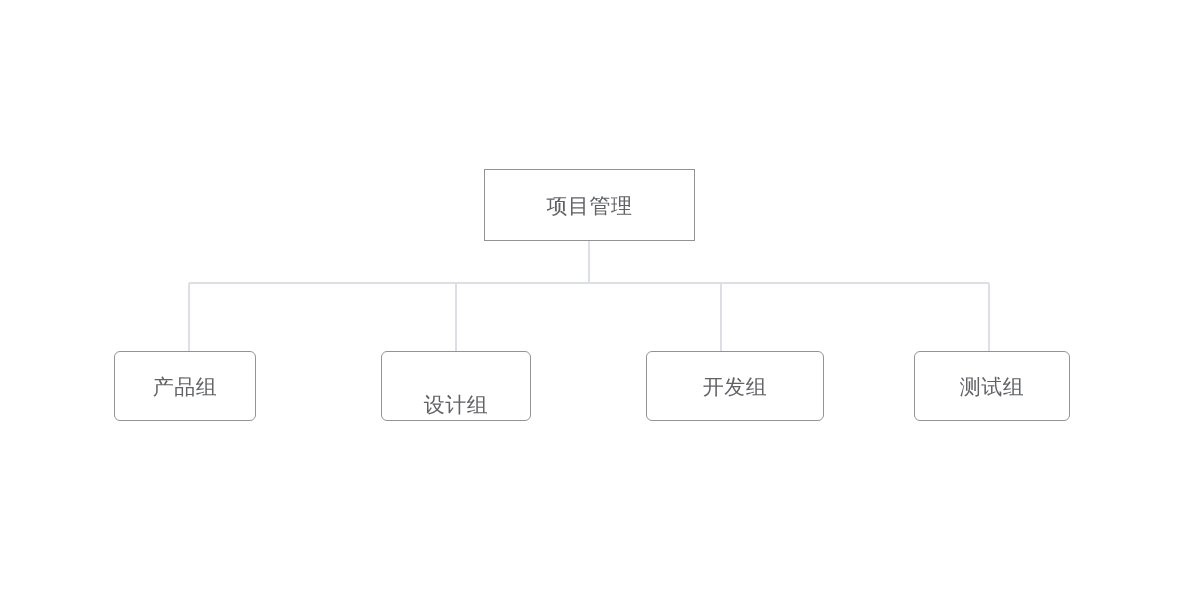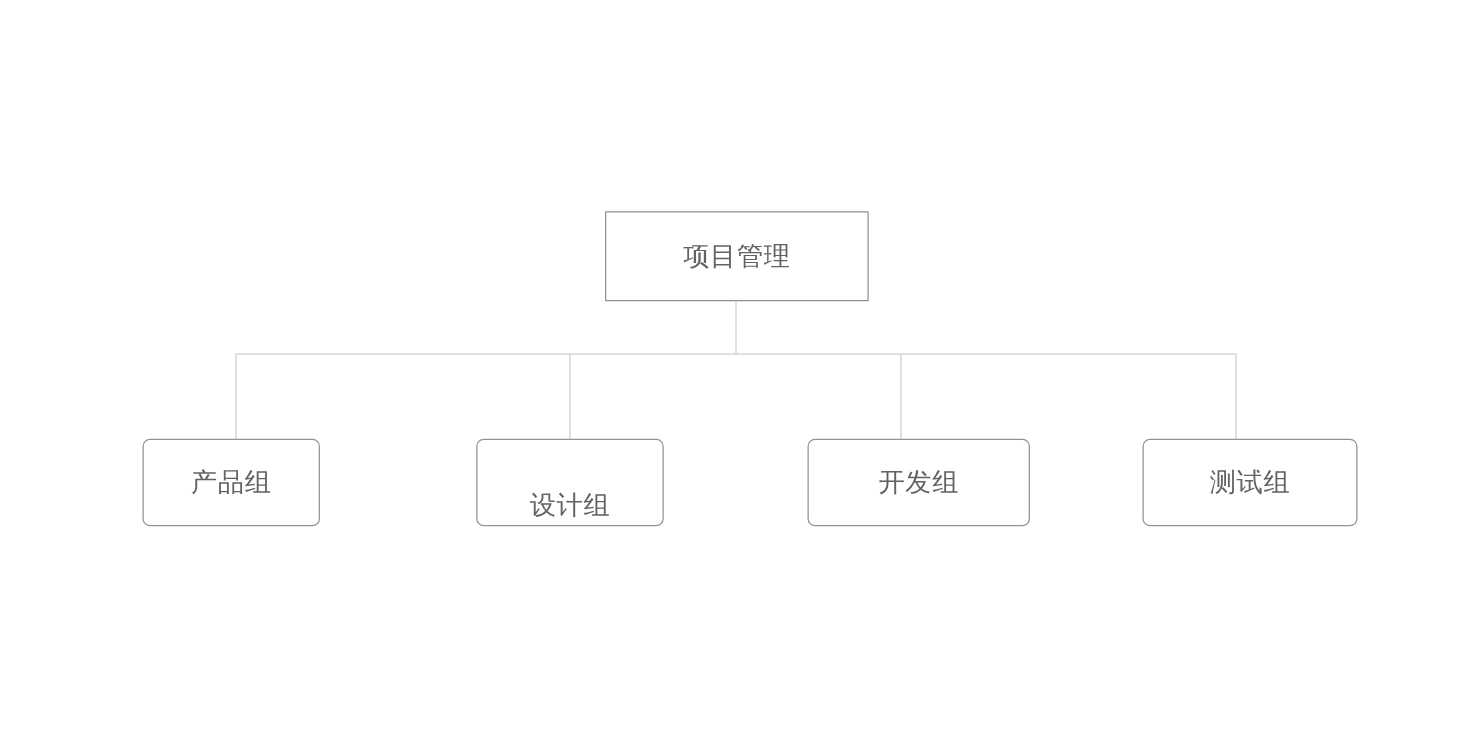--- a/index.html
+++ b/index.html
@@ -87,17 +87,17 @@
   </div>
 
   <div class="node node-child" id="node-child-1" style="left: 381px; top: 351px; width: 150px; height: 70px; border-color: rgb(144, 147, 153); background: rgb(255, 255, 255); border-radius: 6px;">
     <span class="node-label" style="color: rgb(96, 98, 102); font-size: 21px; margin-top: 36px;">设计组</span>
   </div>
 
   <div class="node node-child" id="node-child-2" style="left: 646px; top: 351px; width: 178px; height: 70px; border-color: rgb(144, 147, 153); background: rgb(255, 255, 255); border-radius: 6px;">
     <span class="node-label" style="color: rgb(96, 98, 102); font-size: 21px;">开发组</span>
   </div>
 
-  <div class="node node-child" id="node-child-3" style="left: 914px; top: 351px; width: 172px; height: 70px; border-color: rgb(144, 147, 153); background: rgb(255, 255, 255); border-radius: 6px;">
+  <div class="node node-child" id="node-child-3" style="left: 914px; top: 351px; width: 156px; height: 70px; border-color: rgb(144, 147, 153); background: rgb(255, 255, 255); border-radius: 6px;">
     <span class="node-label" style="color: rgb(96, 98, 102); font-size: 21px;">测试组</span>
   </div>
 
 </div>
 
 </body></html>

